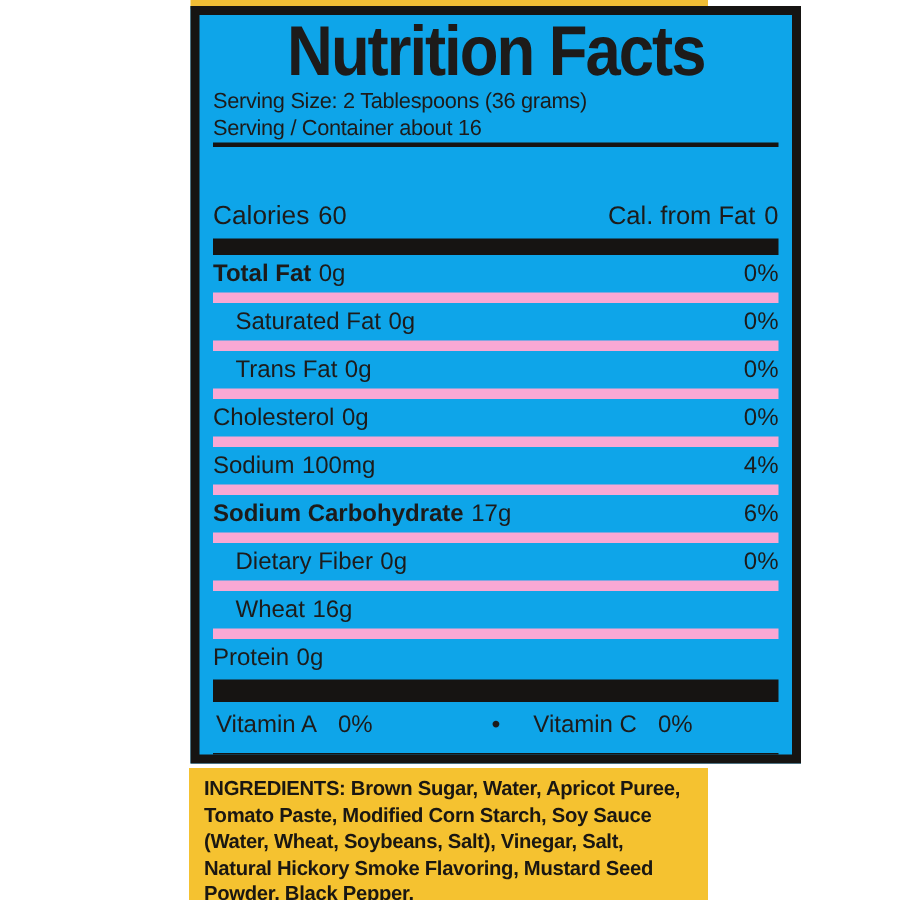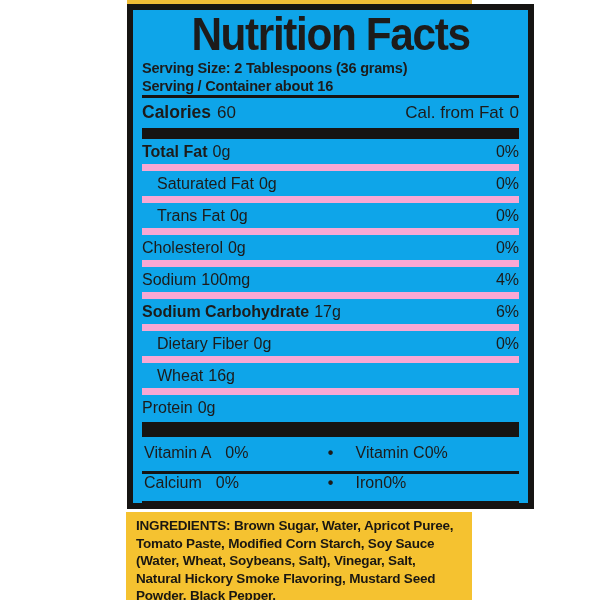--- a/index.html
+++ b/index.html
@@ -15,44 +15,44 @@
   .nf-label{
     position:absolute;left:127px;top:4px;width:407px;height:505px;
     background:#0ea5e9;border:6px solid #161412;box-sizing:border-box;
     padding:0 9px;overflow:hidden;
   }
   .nf-title{
     font-size:47px;font-weight:bold;text-align:center;line-height:1.04;
     margin:0 0 1px;letter-spacing:-1.5px;white-space:nowrap;
     transform:scaleX(0.9);transform-origin:50% 50%;
   }
-  .serving-line{font-size:14.5px;line-height:1.22;letter-spacing:-0.2px;font-weight:bold;}
+  .serving-line{font-size:14.5px;line-height:1.22;letter-spacing:-0.2px;}
   .aps{font-weight:bold;font-size:15px;margin-top:5px;padding-bottom:4px;}
   .rule-3{border-top:3px solid #161412;}
   .rule-2{border-top:2px solid #161412;}
   .cal-row{display:flex;justify-content:space-between;align-items:baseline;font-size:17px;padding:4px 0 5px;}
   .pair{display:inline-flex;gap:6px;align-items:baseline;}
-  .cal-name{font-weight:bold;font-size:17.5px;}
+  .cal-name{font-weight:normal;font-size:17.5px;margin-top:31px;}
   .bar-sm{height:9px;background:#161412;}
   .dv-head{text-align:right;font-weight:bold;font-size:14.5px;padding:4px 0;}
   .rows .row{
     display:flex;justify-content:space-between;align-items:center;
     height:25px;font-size:16px;border-bottom:7px solid #f9a8d4;
   }
   .rows .row:last-child{border-bottom:none;}
   .row .nm{display:inline-flex;gap:5px;align-items:baseline;}
   .row.bold .nm-name{font-weight:bold;}
   .row.ind .nm{padding-left:15px;}
   .dv{text-align:right;}
   .bar-lg{height:15px;background:#161412;margin-top:2px;}
   .vits{margin-top:7px;}
   .vrow{display:flex;align-items:flex-start;height:27px;font-size:16px;border-bottom:3px solid #161412;}
   .vleft{flex:0 0 45%;display:inline-flex;gap:14px;padding-left:2px;}
   .vdot{flex:0 0 9%;text-align:center;font-weight:bold;}
-  .vright{flex:1;display:inline-flex;padding-left:8px;}
+  .vright{flex:1;display:inline-flex;gap:14px;padding-left:8px;}
 
   .ingredients{
     position:absolute;left:126px;top:512px;width:346px;min-height:88px;
     background:#f5c230;box-sizing:border-box;padding:5px 10px 4px;
     font-size:13.5px;font-weight:bold;line-height:1.3;letter-spacing:-0.2px;
     color:#1a1712;
   }
   .ing-head{font-weight:bold;}
 </style>
 </head>

